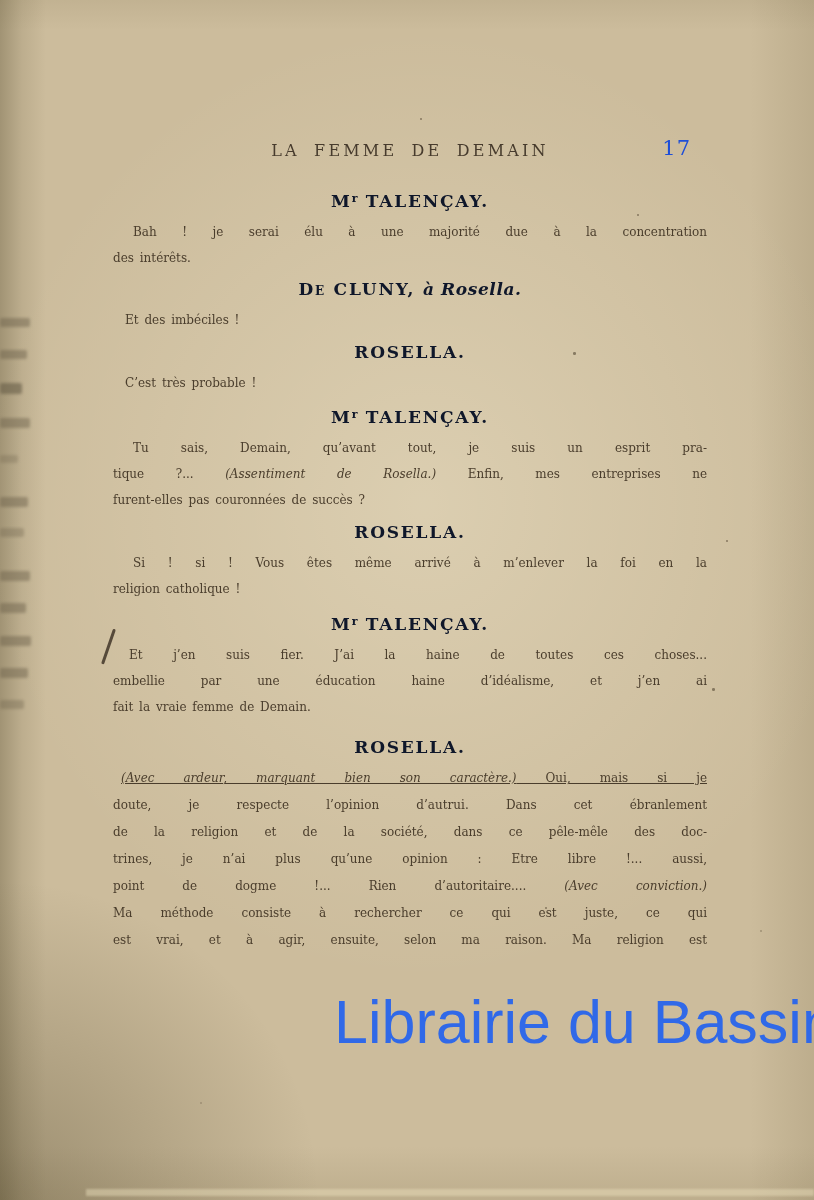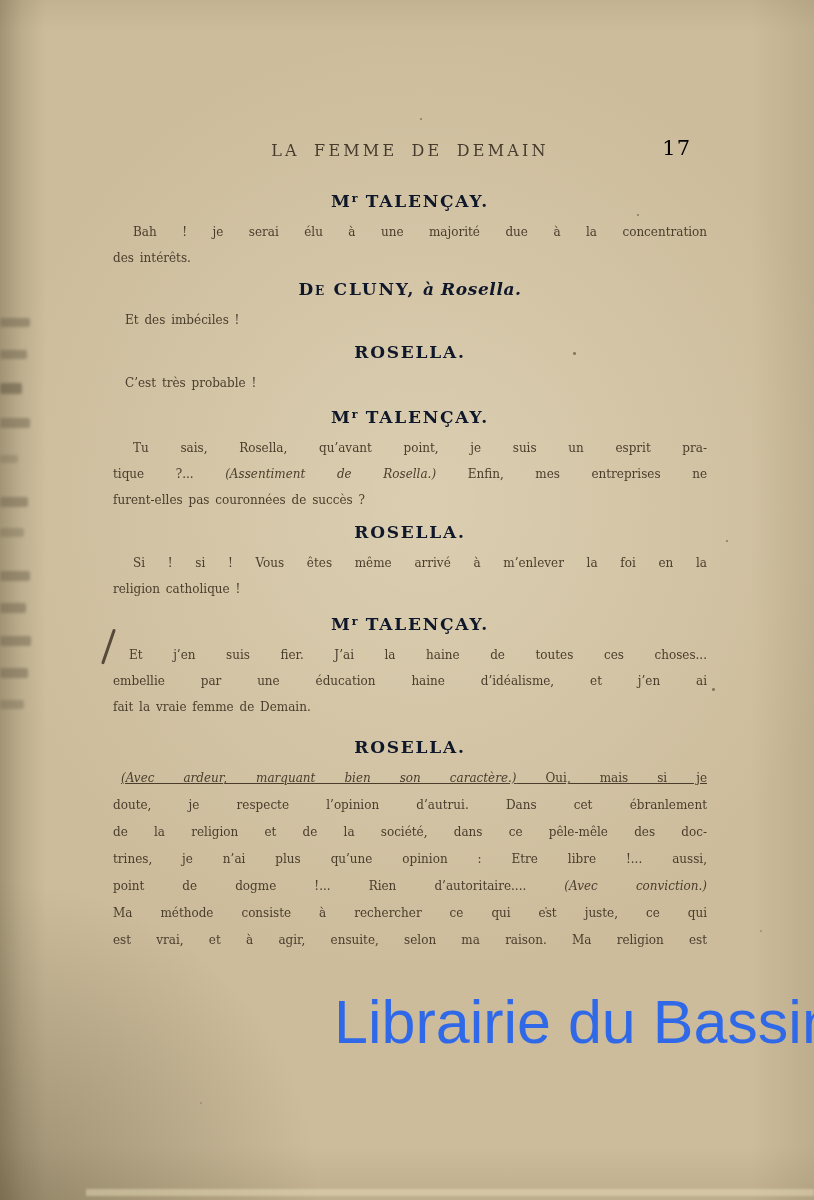--- a/index.html
+++ b/index.html
@@ -16,21 +16,21 @@
     font-family:"DejaVu Serif", serif;
     color:#4a3d2c;
   }
   .content{position:absolute;left:113px;top:140px;width:594px;}
   .runhead{position:relative;height:22px;line-height:22px;}
   .runhead .title{
     display:block;text-align:center;font-size:16px;letter-spacing:3.2px;
     word-spacing:6px;color:#473b2d;
   }
   .runhead .pageno{
-    position:absolute;right:16px;top:-3px;font-size:21px;letter-spacing:1px;color:#000000;
+    position:absolute;right:16px;top:-3px;font-size:21px;letter-spacing:1px;color:#1d4ed8;
   }
   .speaker{
     margin:9px 0 7px;text-align:center;font-size:17px;line-height:21px;
     letter-spacing:1.8px;color:#0f172a;font-weight:bold;
   }
   .speaker sup{font-size:11px;vertical-align:5px;letter-spacing:0.5px;}
   .sc{font-variant:small-caps;}
   .it{font-style:italic;letter-spacing:0.6px;}
   .para{margin:6px 0 0;font-size:12px;}
   .para .line{line-height:26px;word-spacing:2px;}
@@ -117,21 +117,21 @@
 
   <div class="para">
     <div class="line" style="text-indent:12px;"><span class="seg-a">C’est très probable !</span></div>
   </div>
 
   <div class="speaker" style="margin-top:8px;">
     <span>M</span><sup>r</sup><span> TALENÇAY.</span>
   </div>
 
   <div class="para">
-    <div class="line jl" style="text-indent:20px;"><span class="seg-a">Tu sais, Rosella, qu’avant point, je suis un esprit pra-</span></div>
+    <div class="line jl" style="text-indent:20px;"><span class="seg-a">Tu sais, Demain, qu’avant tout, je suis un esprit pra-</span></div>
     <div class="line jl"><span class="seg-a">tique ?... </span><span class="seg-b">(Assentiment de Rosella.)</span><span class="seg-c"> Enfin, mes entreprises ne</span></div>
     <div class="line"><span class="seg-a">furent-elles pas couronnées de succès ?</span></div>
   </div>
 
   <div class="speaker">
     <span>ROSELLA.</span>
   </div>
 
   <div class="para">
     <div class="line jl" style="text-indent:20px;"><span class="seg-a">Si ! si ! Vous êtes même arrivé à m’enlever la foi en la</span></div>

